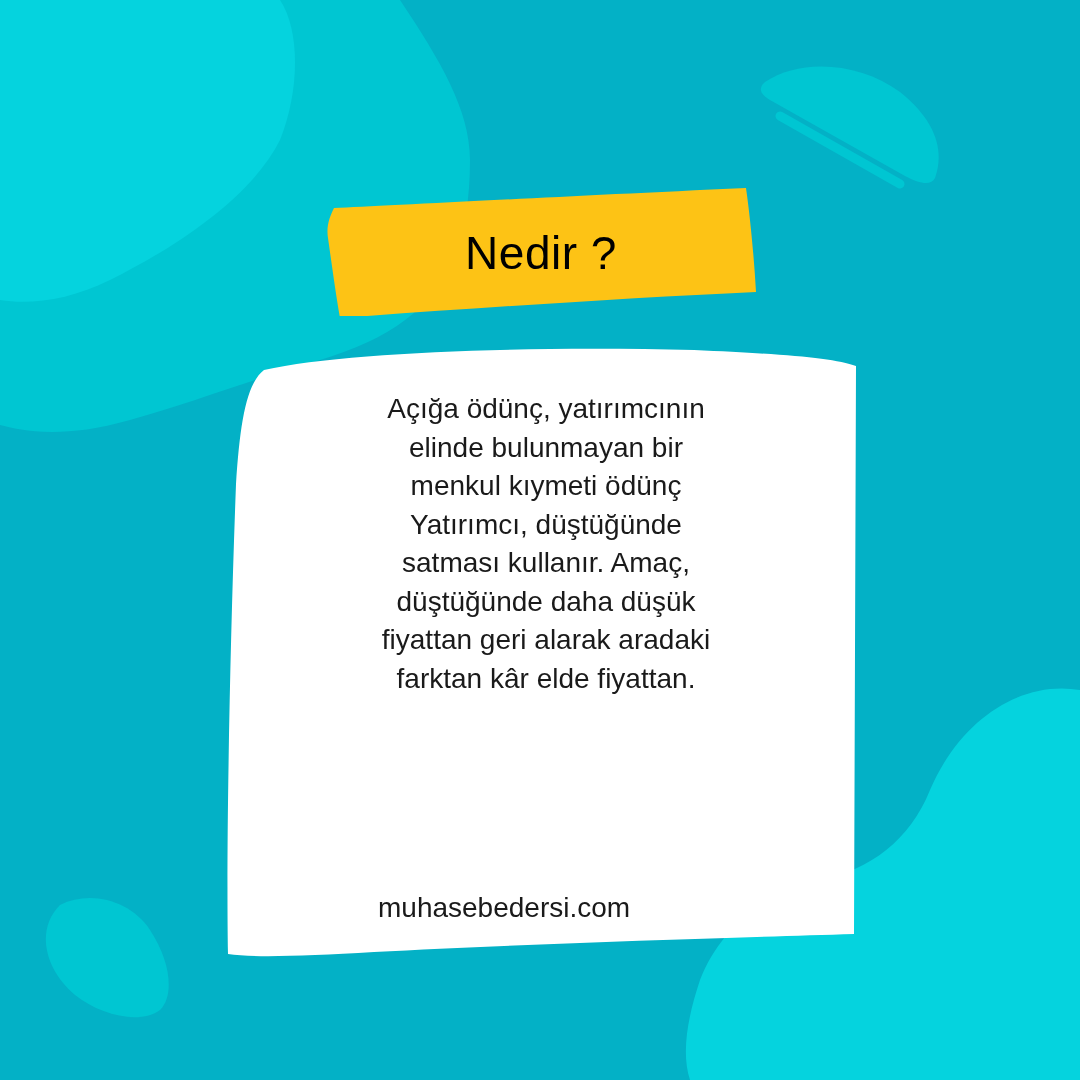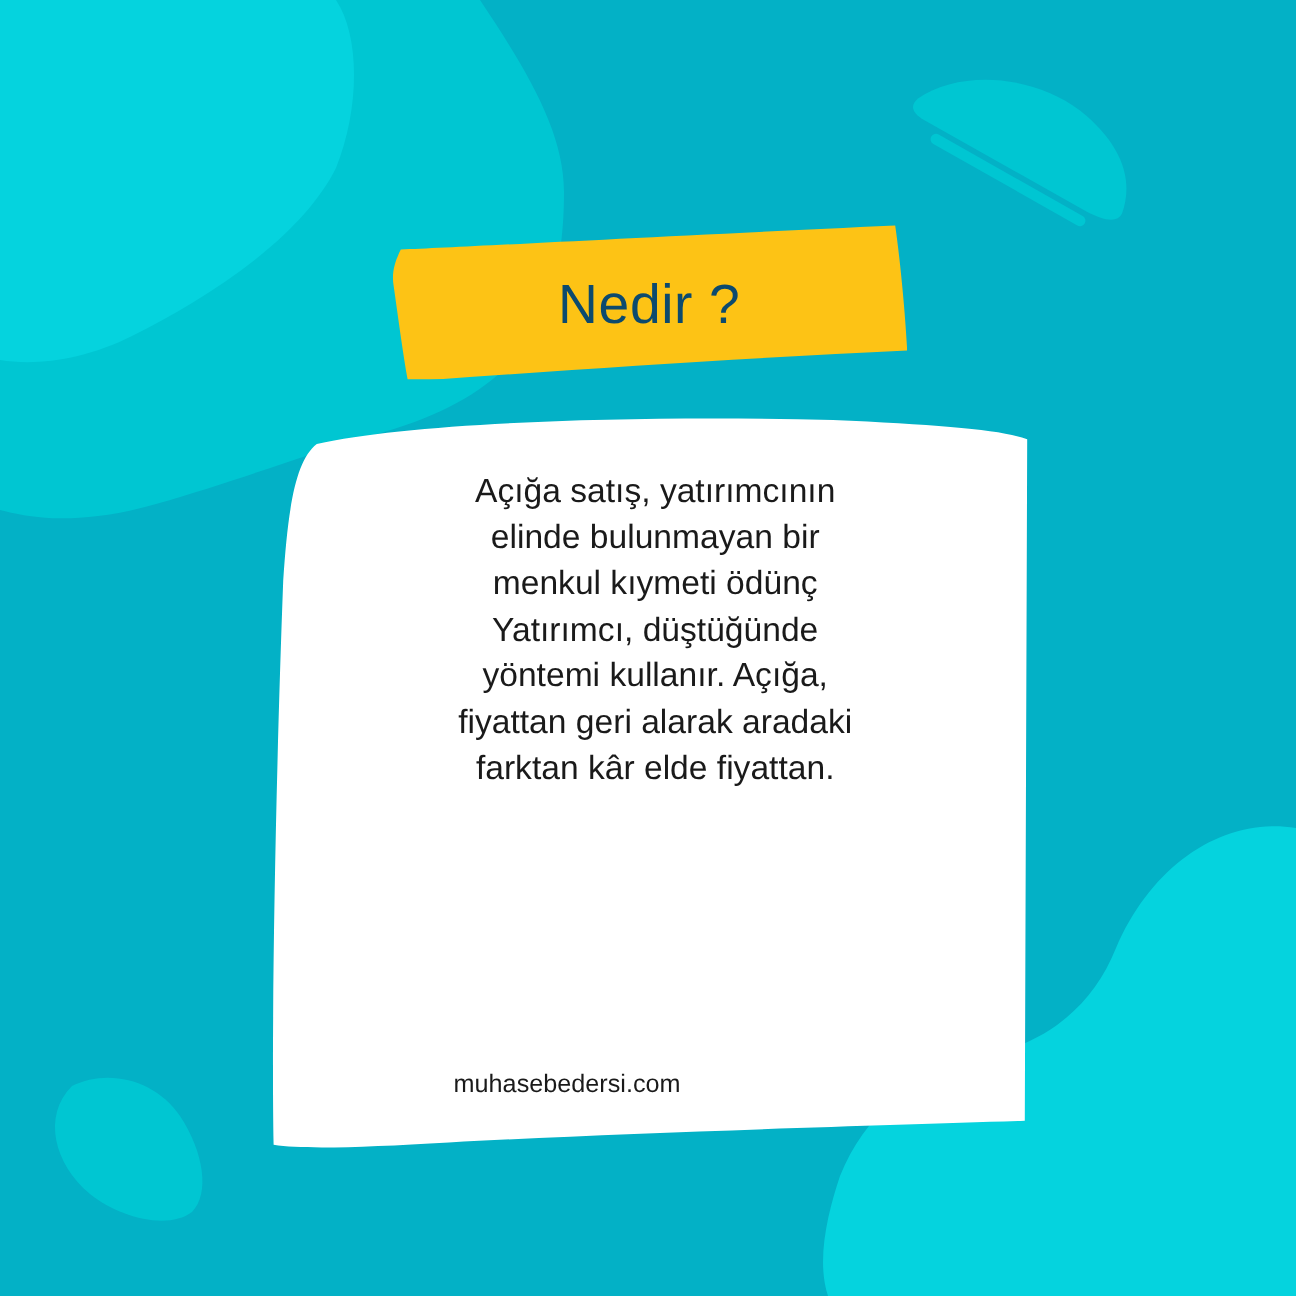--- a/index.html
+++ b/index.html
@@ -1,25 +1,25 @@
 <!DOCTYPE html>
 <html><head>
 <meta charset="utf-8">
 <style>
   html, body { margin:0; padding:0; }
   body { width:1080px; height:1080px; overflow:hidden; background:#03b1c6; position:relative; font-family:"Liberation Sans", sans-serif; }
   .bg { position:absolute; inset:0; }
   .tape { position:absolute; left:326px; top:186px; width:430px; height:130px; }
   .tape svg { position:absolute; inset:0; }
-  .tape-label { position:absolute; inset:0; display:flex; align-items:center; justify-content:center; font-size:46px; color:#0c4a6e; letter-spacing:0.5px; padding-top:4px; }
+  .tape-label { position:absolute; inset:0; display:flex; align-items:center; justify-content:center; font-size:46px; color:#000000; letter-spacing:0.5px; padding-top:4px; }
   .card { position:absolute; left:224px; top:344px; width:634px; height:614px; }
   .card svg { position:absolute; inset:0; }
   .card-body { position:absolute; left:112px; top:46px; width:420px; text-align:center; font-size:28px; line-height:38.5px; color:#1a1a1a; }
   .card-line { display:block; white-space:nowrap; }
-  .site { position:absolute; left:154px; top:548px; font-size:21px; color:#1a1a1a; }
+  .site { position:absolute; left:154px; top:548px; font-size:28px; color:#1a1a1a; }
 </style>
 </head>
 <body>
 
 <div class="bg">
   <svg width="1080" height="1080" viewBox="0 0 1080 1080">
 
     <path d="M0,0 L400,0 C440,60 470,110 470,160 C470,280 420,330 320,360 C250,380 200,400 130,420 C60,440 20,430 0,425 Z" fill="#00c6d2"></path>
 
     <path d="M0,0 L280,0 C300,30 300,90 280,140 C250,200 170,250 110,280 C70,300 30,305 0,300 Z" fill="#05d3de"></path>
@@ -38,22 +38,23 @@
     <path d="M8,22 C60,20 200,12 420,2 C424,30 428,70 430,106 C300,112 150,122 14,132 C10,110 6,80 2,52 C0,40 4,30 8,22 Z" fill="#fdc315"></path>
   </svg>
   <div class="tape-label">Nedir ?</div>
 </div>
 
 <div class="card">
   <svg width="634" height="614" viewBox="0 0 634 614">
     <path d="M40,26 C120,8 300,2 470,6 C560,10 610,14 632,22 L630,590 C500,594 300,600 150,608 C80,612 30,614 4,610 C2,500 6,300 12,140 C16,80 22,40 40,26 Z" fill="#ffffff"></path>
   </svg>
   <div class="card-body">
-    <span class="card-line">Açığa satış, yatırımcının</span>
+    <span class="card-line">Açığa ödünç, yatırımcının</span>
     <span class="card-line">elinde bulunmayan bir</span>
     <span class="card-line">menkul kıymeti ödünç</span>
     <span class="card-line">Yatırımcı, düştüğünde</span>
-    <span class="card-line">yöntemi kullanır. Açığa,</span>
+    <span class="card-line">satması kullanır. Amaç,</span>
+    <span class="card-line">düştüğünde daha düşük</span>
     <span class="card-line">fiyattan geri alarak aradaki</span>
     <span class="card-line">farktan kâr elde fiyattan.</span>
   </div>
   <div class="site">muhasebedersi.com</div>
 </div>
 
 </body></html>

